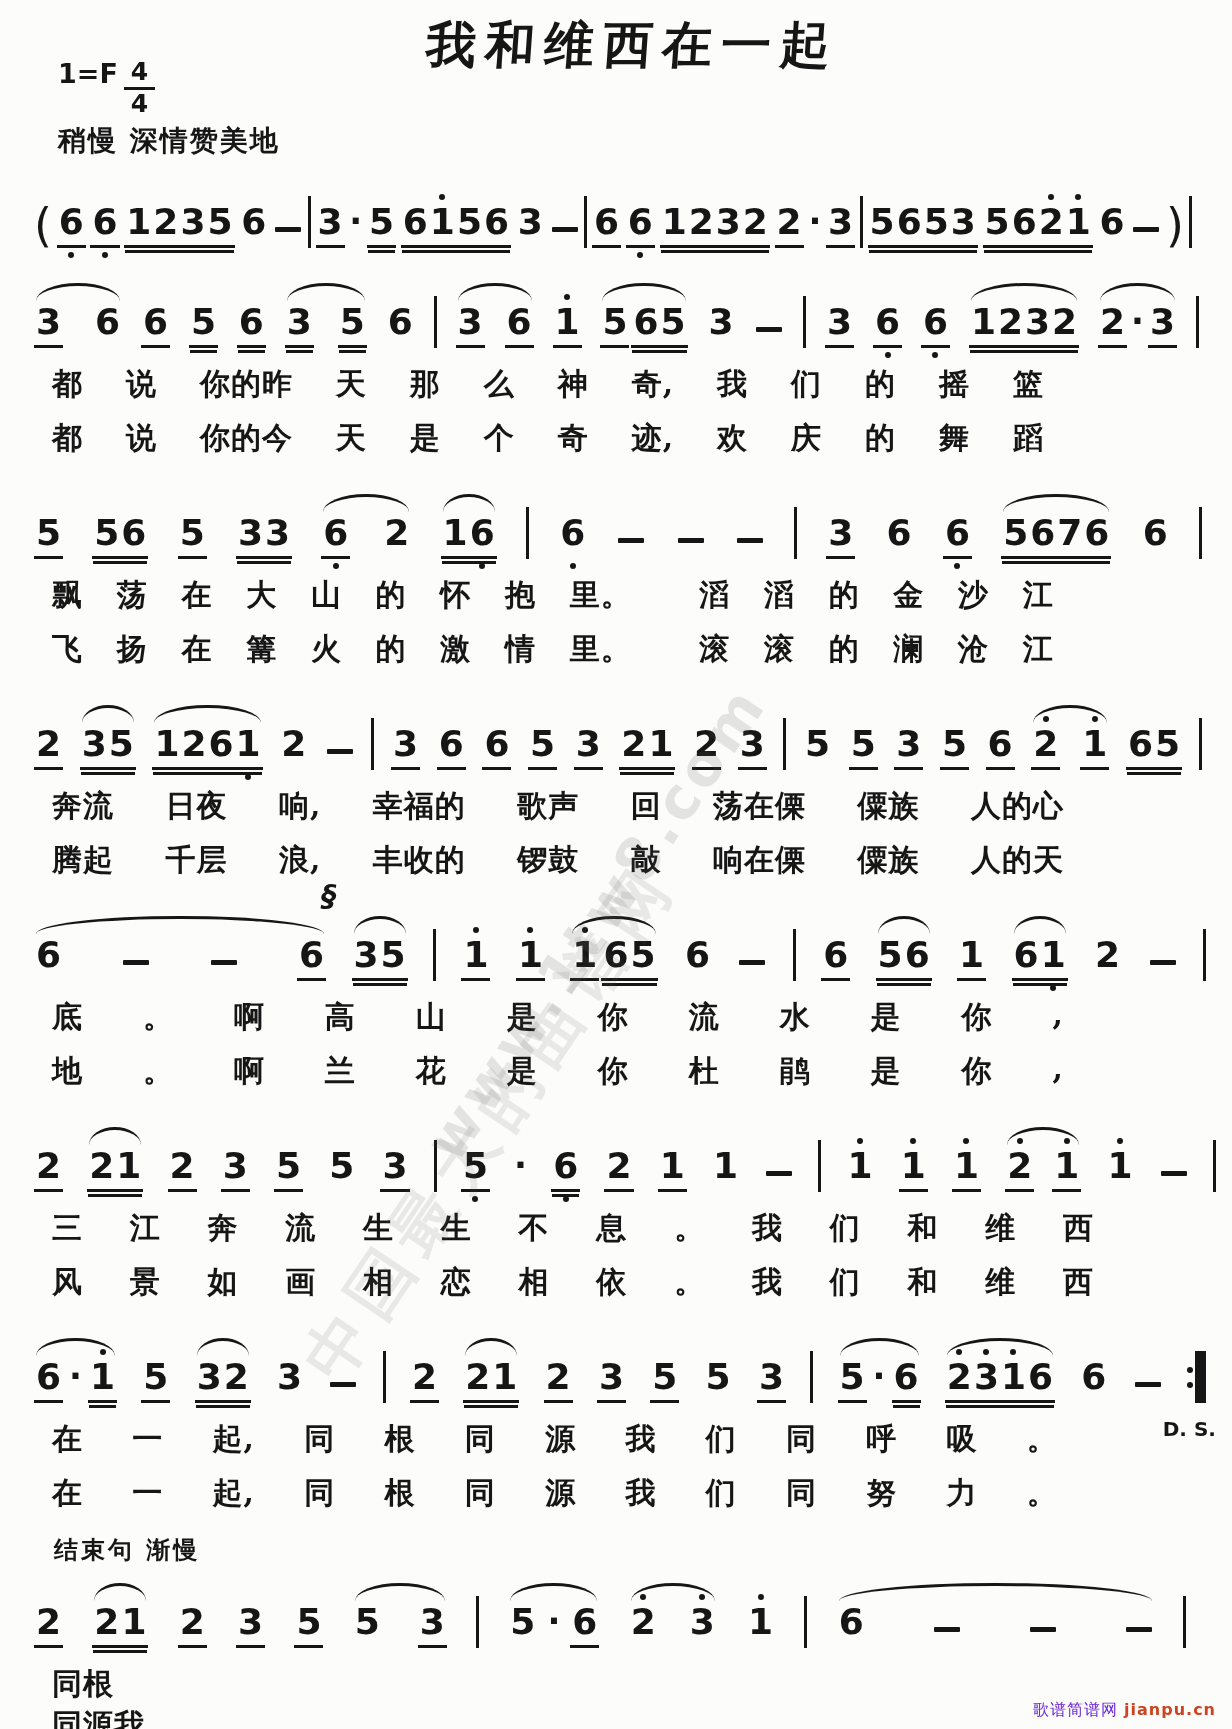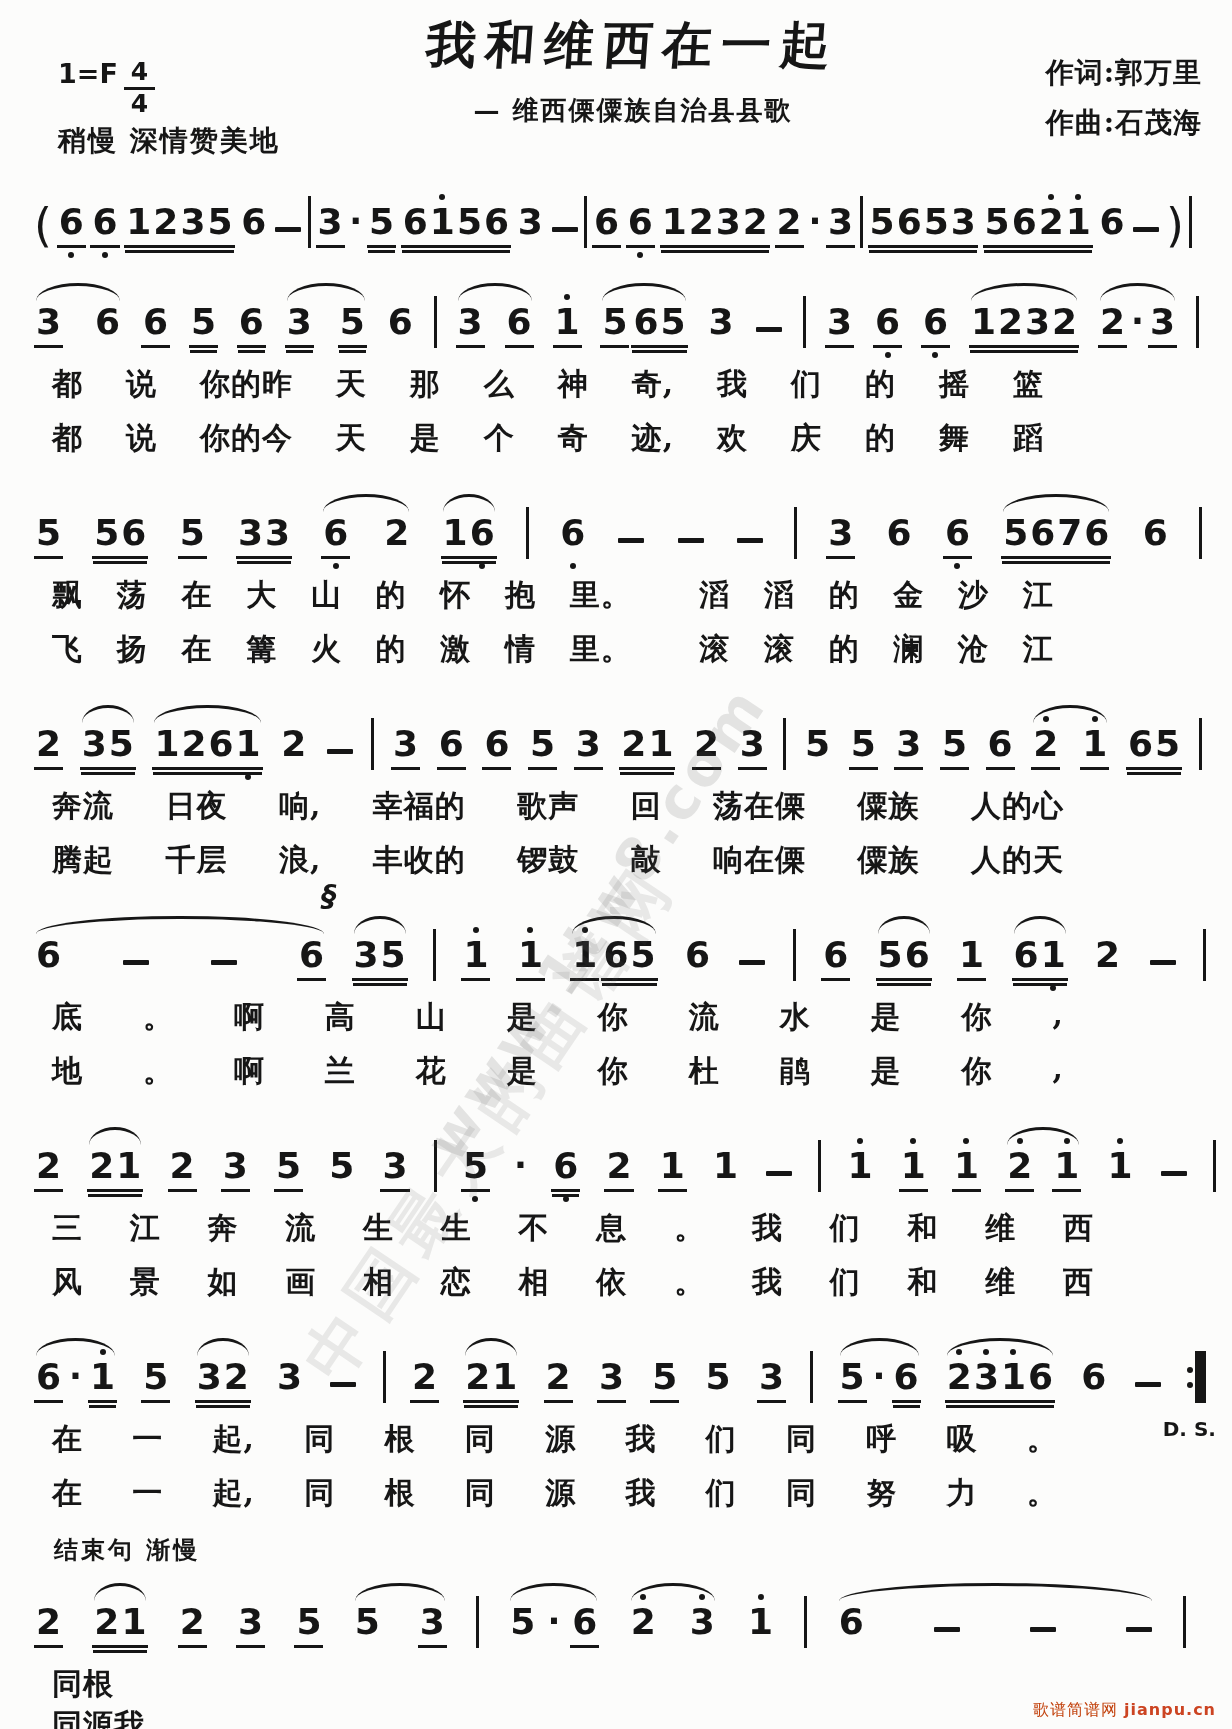--- a/index.html
+++ b/index.html
@@ -79,43 +79,38 @@
   .s6 .notes{width:1172px;}  .s6 .lyr{width:1006px;}
   .s7 .notes{width:1152px;margin-top:26px;} .s7 .lyr{width:1122px;flex-direction:column;}
 
   
   .wm-diag{position:absolute;pointer-events:none;white-space:nowrap;font-weight:700;
     transform-origin:0 50%;transform:rotate(-56deg);}
   .wm1{left:440px;top:1120px;font-size:58px;letter-spacing:5px;color:rgba(90,90,90,0.15);}
   .wm2{left:320px;top:1330px;font-size:64px;letter-spacing:12px;color:rgba(90,90,90,0.12);
     font-family:"DejaVu Serif","Liberation Serif",serif;}
   .wm-corner{position:absolute;right:16px;bottom:8px;font-size:16px;letter-spacing:1px;}
-  .wm-corner .g{color:#c2410c;}
+  .wm-corner .g{color:#6d28d9;}
   .wm-corner .r{color:#cc4422;font-weight:700;}
 </style>
 </head>
 <body>
 
 <div class="page">
 
   <div class="header">
     <h1 class="title">我和维西在一起</h1>
-    <div class="subtitle">— 维西傈僳族自治县县歌</div>
     <div class="keysig">
       <span>1=F</span>
       <span class="frac">
         <b class="num">4</b>
         <b>4</b>
       </span>
     </div>
     <div class="tempo">稍慢 深情赞美地</div>
-    <div class="credits">
-      <div>作词:郭万里</div>
-      <div>作曲:石茂海</div>
-    </div>
   </div>
 
   <main>
       <div class="system s0">
         <div class="notes">
           <span class="paren">(</span>
           <span class="tok u1">
             <span class="ch lo">6</span>
           </span>
           <span class="tok u1">

